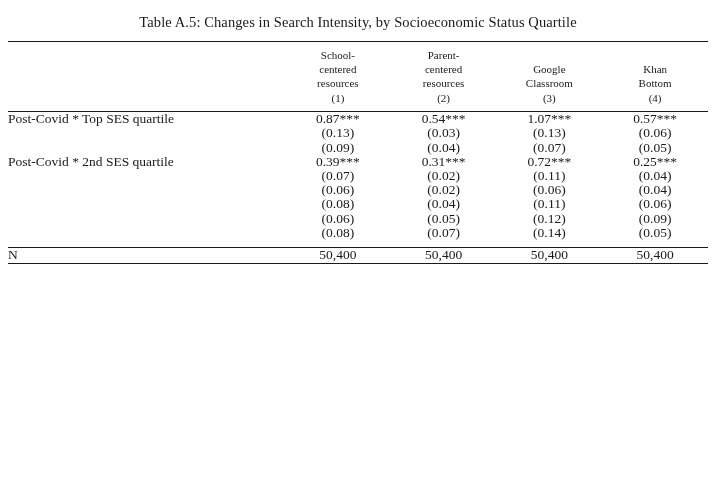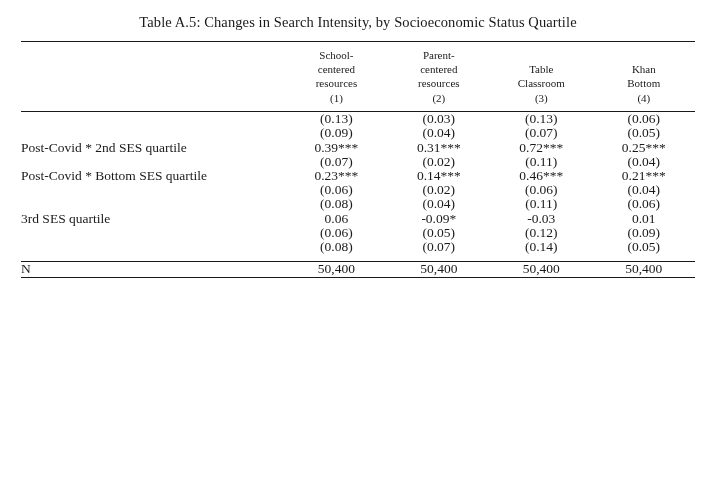--- a/index.html
+++ b/index.html
@@ -12,21 +12,21 @@
     height: 485px;
     font-family: "Liberation Serif", serif;
     color: #1a1a1a;
     overflow: hidden;
   }
   .page {
     position: relative;
     width: 716px;
     height: 423px;
     box-sizing: border-box;
-    padding: 0 21px;
+    padding: 0 8px;
   }
   .caption {
     text-align: center;
     font-size: 14.5px;
     letter-spacing: 0.1px;
     padding-top: 14px;
     padding-bottom: 10px;
   }
   table.reg {
     width: 100%;
@@ -129,40 +129,47 @@
         </td>
 
         <td class="data-col hdr-cell">
           <span>Parent-</span><br>
           <span>centered</span><br>
           <span>resources</span>
           <span class="num">(2)</span>
         </td>
 
         <td class="data-col hdr-cell">
-          <span>Table</span><br>
+          <span>Google</span><br>
           <span>Classroom</span>
           <span class="num">(3)</span>
         </td>
 
         <td class="data-col hdr-cell">
           <span>Khan</span><br>
           <span>Bottom</span>
           <span class="num">(4)</span>
         </td>
       </tr>
 
       <tr class="hdr-spacer">
         <td colspan="5"></td>
       </tr>
 
       <tr class="rule-mid">
         <td colspan="5"></td>
       </tr>
 
+      <tr class="coef-row">
+        <td class="label-col">Post-Covid * Top SES quartile</td>
+        <td class="data-col">0.87***</td>
+        <td class="data-col">0.54***</td>
+        <td class="data-col">1.07***</td>
+        <td class="data-col">0.57***</td>
+      </tr>
       <tr class="se-row">
         <td class="label-col"></td>
         <td class="data-col">(0.13)</td>
         <td class="data-col">(0.03)</td>
         <td class="data-col">(0.13)</td>
         <td class="data-col">(0.06)</td>
       </tr>
 
       <tr class="se-row">
         <td class="label-col"></td>
@@ -180,50 +187,36 @@
         <td class="data-col">0.25***</td>
       </tr>
       <tr class="se-row">
         <td class="label-col"></td>
         <td class="data-col">(0.07)</td>
         <td class="data-col">(0.02)</td>
         <td class="data-col">(0.11)</td>
         <td class="data-col">(0.04)</td>
       </tr>
 
-      <tr class="coef-row">
-        <td class="label-col">Post-Covid * Bottom SES quartile</td>
-        <td class="data-col">0.23***</td>
-        <td class="data-col">0.14***</td>
-        <td class="data-col">0.46***</td>
-        <td class="data-col">0.21***</td>
-      </tr>
       <tr class="se-row">
         <td class="label-col"></td>
         <td class="data-col">(0.06)</td>
         <td class="data-col">(0.02)</td>
         <td class="data-col">(0.06)</td>
         <td class="data-col">(0.04)</td>
       </tr>
 
       <tr class="se-row">
         <td class="label-col"></td>
         <td class="data-col">(0.08)</td>
         <td class="data-col">(0.04)</td>
         <td class="data-col">(0.11)</td>
         <td class="data-col">(0.06)</td>
       </tr>
 
-      <tr class="coef-row">
-        <td class="label-col">3rd SES quartile</td>
-        <td class="data-col">0.06</td>
-        <td class="data-col">-0.09*</td>
-        <td class="data-col">-0.03</td>
-        <td class="data-col">0.01</td>
-      </tr>
       <tr class="se-row">
         <td class="label-col"></td>
         <td class="data-col">(0.06)</td>
         <td class="data-col">(0.05)</td>
         <td class="data-col">(0.12)</td>
         <td class="data-col">(0.09)</td>
       </tr>
 
       <tr class="se-row">
         <td class="label-col"></td>

